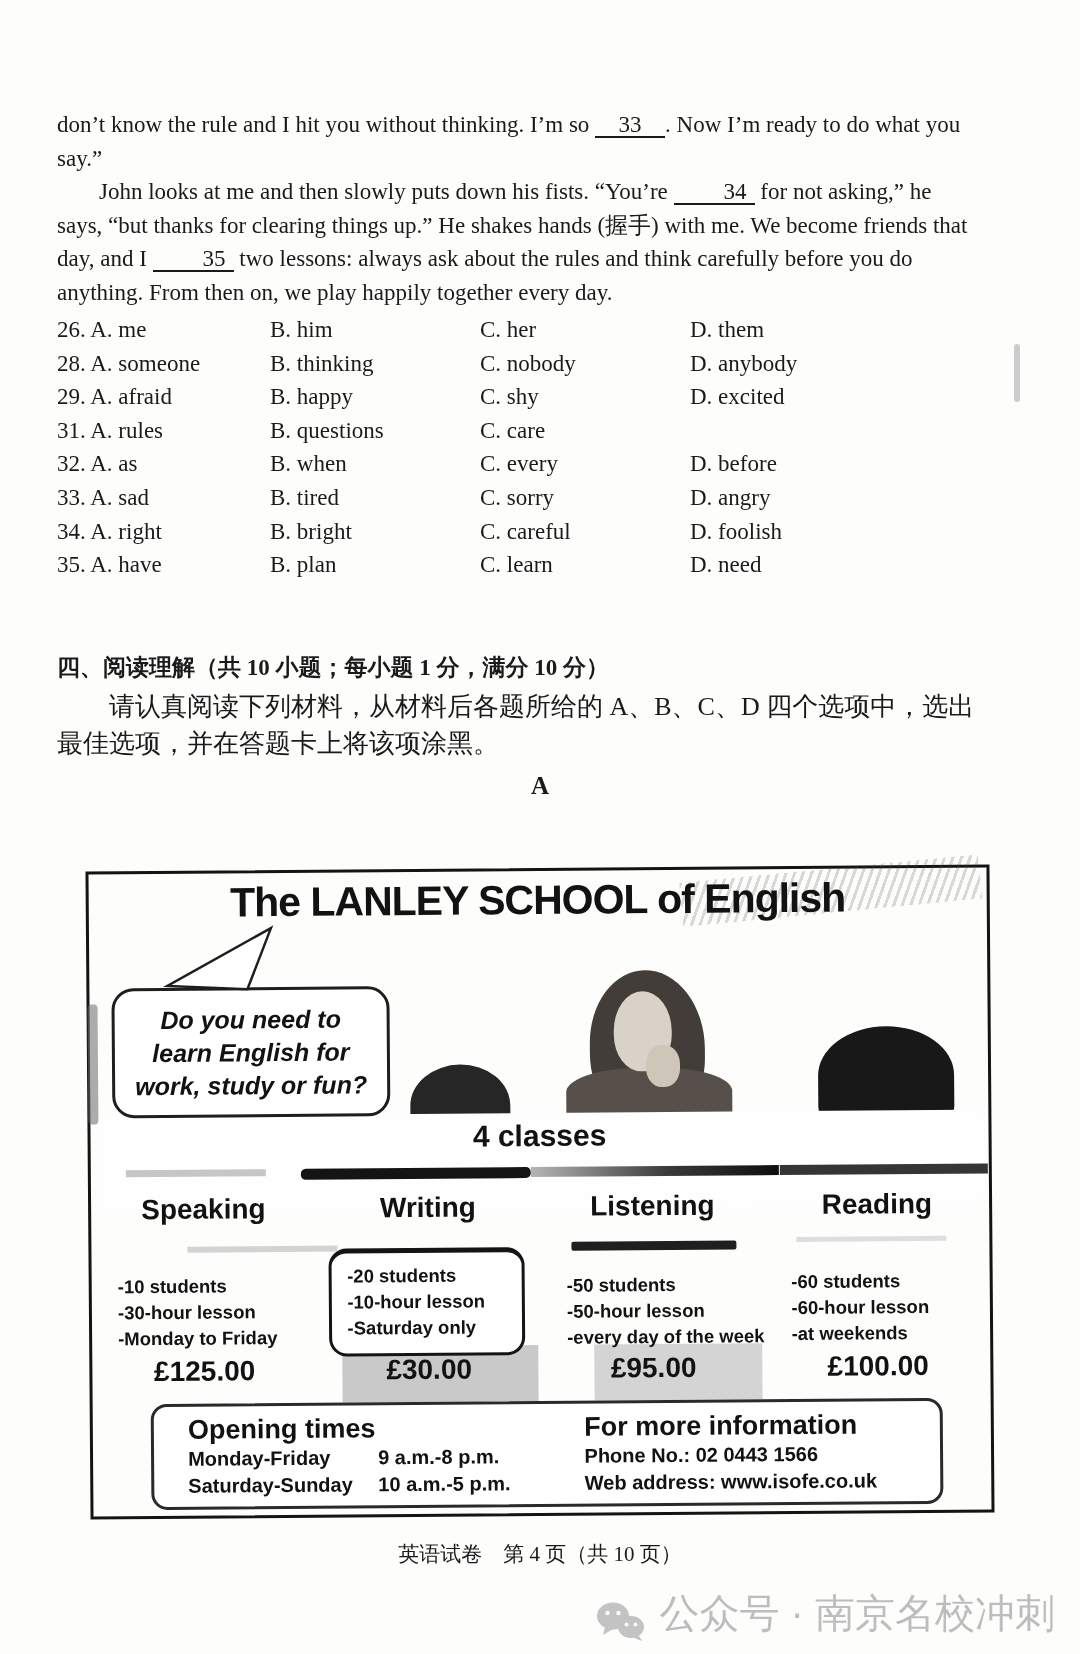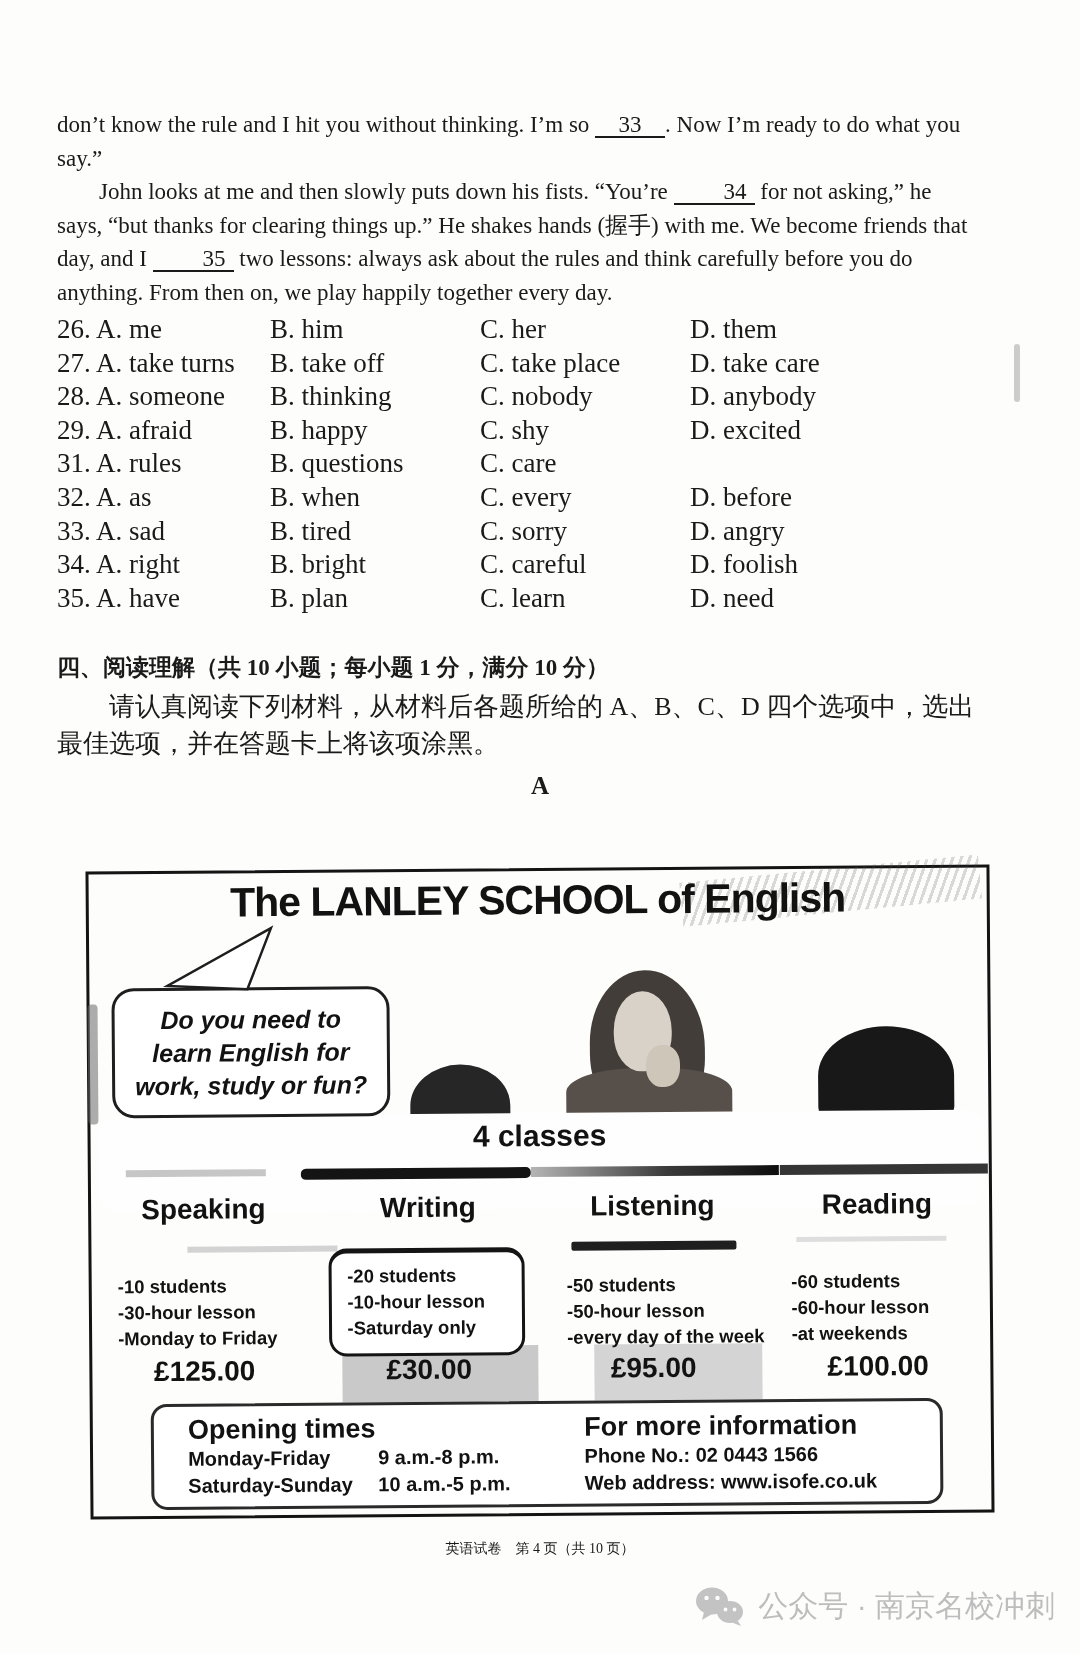--- a/index.html
+++ b/index.html
@@ -22,21 +22,21 @@
   .cloze p.indent{text-indent:42px;}
   .blank{
     display:inline-block;min-width:54px;padding:0 8px;
     border-bottom:2px solid #1a1a1a;text-align:center;
     line-height:22px;
   }
   
   .options{position:absolute;left:57px;top:313px;width:940px;}
   .opt-row{
     display:grid;grid-template-columns:213px 210px 210px auto;
-    font-size:27px;line-height:33.6px;
+    font-size:23px;line-height:33.6px;
   }
   
   .section4{position:absolute;left:57px;top:650px;width:922px;}
   .sec-heading{font-size:23px;font-weight:600;line-height:36px;margin:0;}
   .sec-instruction{font-size:26px;line-height:37px;margin:2px 0 0 0;text-indent:2em;}
   .passage-label{
     position:absolute;left:0;top:772px;width:100%;
     text-align:center;font-size:25px;font-weight:bold;
   }
   
@@ -103,49 +103,43 @@
   .info-box{
     position:absolute;left:58px;top:530px;width:792px;height:106px;box-sizing:border-box;
     border:3px solid #2a2a2a;border-radius:16px;background:#fff;z-index:8;display:flex;
   }
   .info-left{width:54%;padding:7px 0 0 34px;box-sizing:border-box;}
   .info-right{width:46%;padding:7px 0 0 6px;box-sizing:border-box;}
   .info-title{font-size:27px;font-weight:bold;line-height:32px;}
   .info-row{display:grid;grid-template-columns:190px auto;font-size:20px;font-weight:bold;line-height:27px;}
   .info-line{font-size:20px;font-weight:bold;line-height:27px;}
   
-  .footer{position:absolute;left:0;top:1540px;width:100%;text-align:center;font-size:14px;}
+  .footer{position:absolute;left:0;top:1540px;width:100%;text-align:center;font-size:21px;}
   .watermark{
-    position:absolute;right:25px;top:1586px;display:flex;align-items:flex-start;gap:12px;
-    color:#bdbdbd;font-family:"Liberation Sans", sans-serif;font-size:30px;
+    position:absolute;right:25px;top:1586px;display:flex;align-items:flex-end;gap:12px;
+    color:#bdbdbd;font-family:"Liberation Sans", sans-serif;font-size:40px;
   }
   .edge-artifact{position:absolute;left:1014px;top:344px;width:6px;height:58px;background:#cccccc;border-radius:3px;}
 </style>
 </head>
 <body>
 
 <div class="page">
 
   <div class="cloze">
     <p><span>don’t know the rule and I hit you without thinking. I’m so</span> <span class="blank">33</span><span>. Now I’m ready to do what you say.”</span></p>
     <p class="indent"><span>John looks at me and then slowly puts down his fists. “You’re</span> <span class="blank">34</span> <span>for not asking,” he says, “but thanks for clearing things up.” He shakes hands (握手) with me. We become friends that day, and I</span> <span class="blank">35</span> <span>two lessons: always ask about the rules and think carefully before you do anything. From then on, we play happily together every day.</span></p>
   </div>
 
   <div class="options">
     <div class="opt-row">
         <span>26. A. me</span>
         <span>B. him</span>
         <span>C. her</span>
         <span>D. them</span>
-      </div>
-    <div class="opt-row">
-        <span>27. A. take turns</span>
-        <span>B. take off</span>
-        <span>C. take place</span>
-        <span>D. take care</span>
       </div>
     <div class="opt-row">
         <span>28. A. someone</span>
         <span>B. thinking</span>
         <span>C. nobody</span>
         <span>D. anybody</span>
       </div>
     <div class="opt-row">
         <span>29. A. afraid</span>
         <span>B. happy</span>

